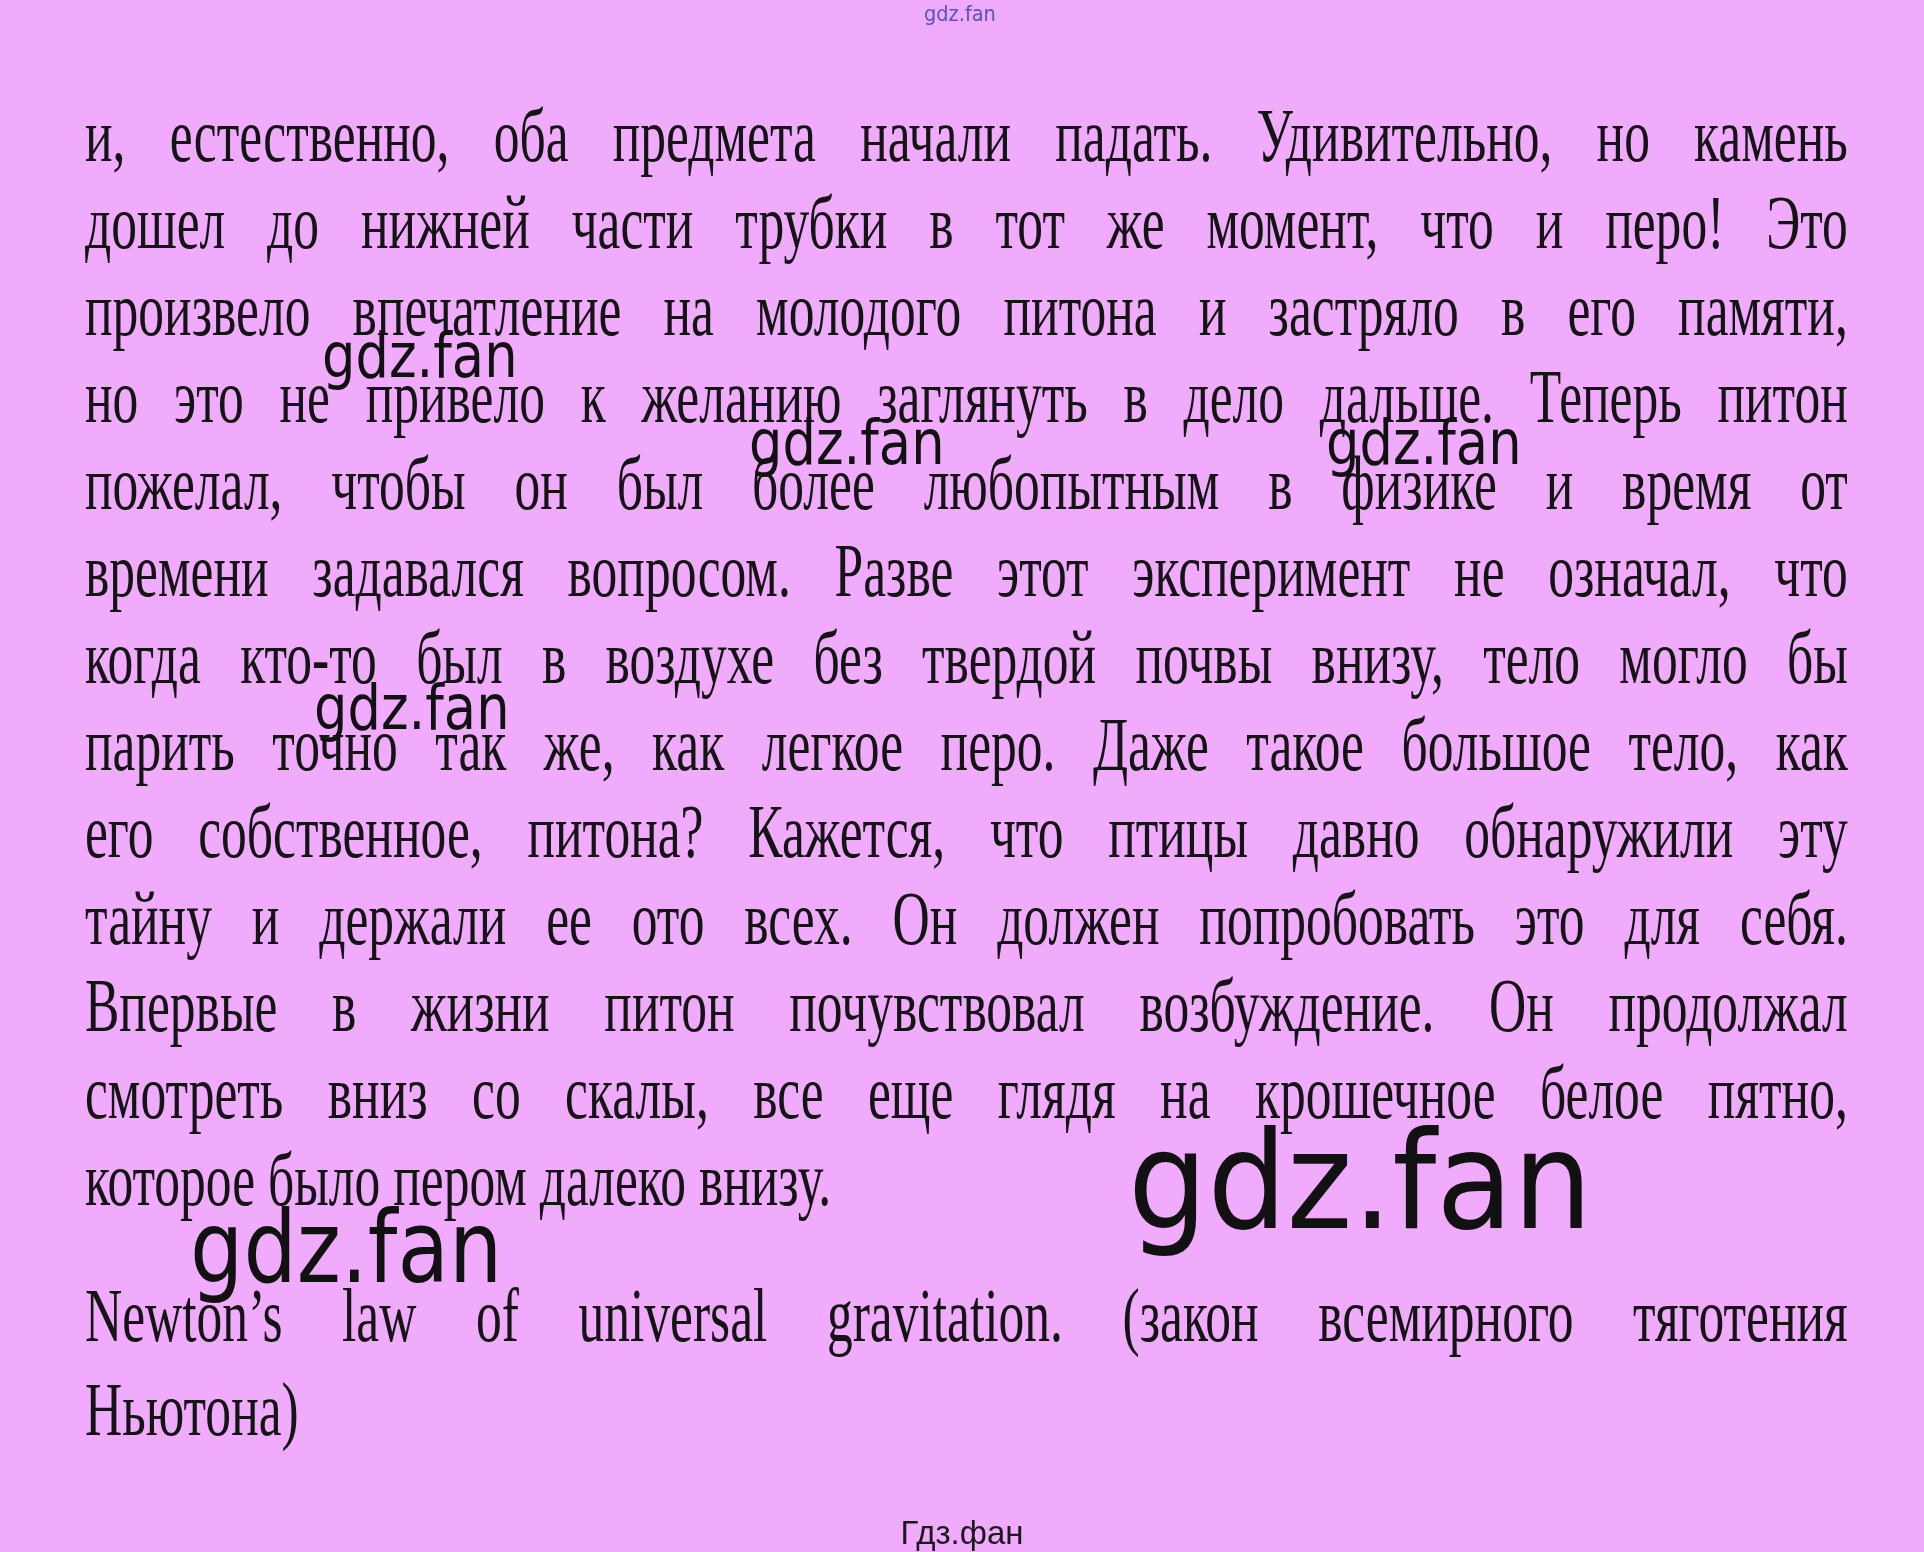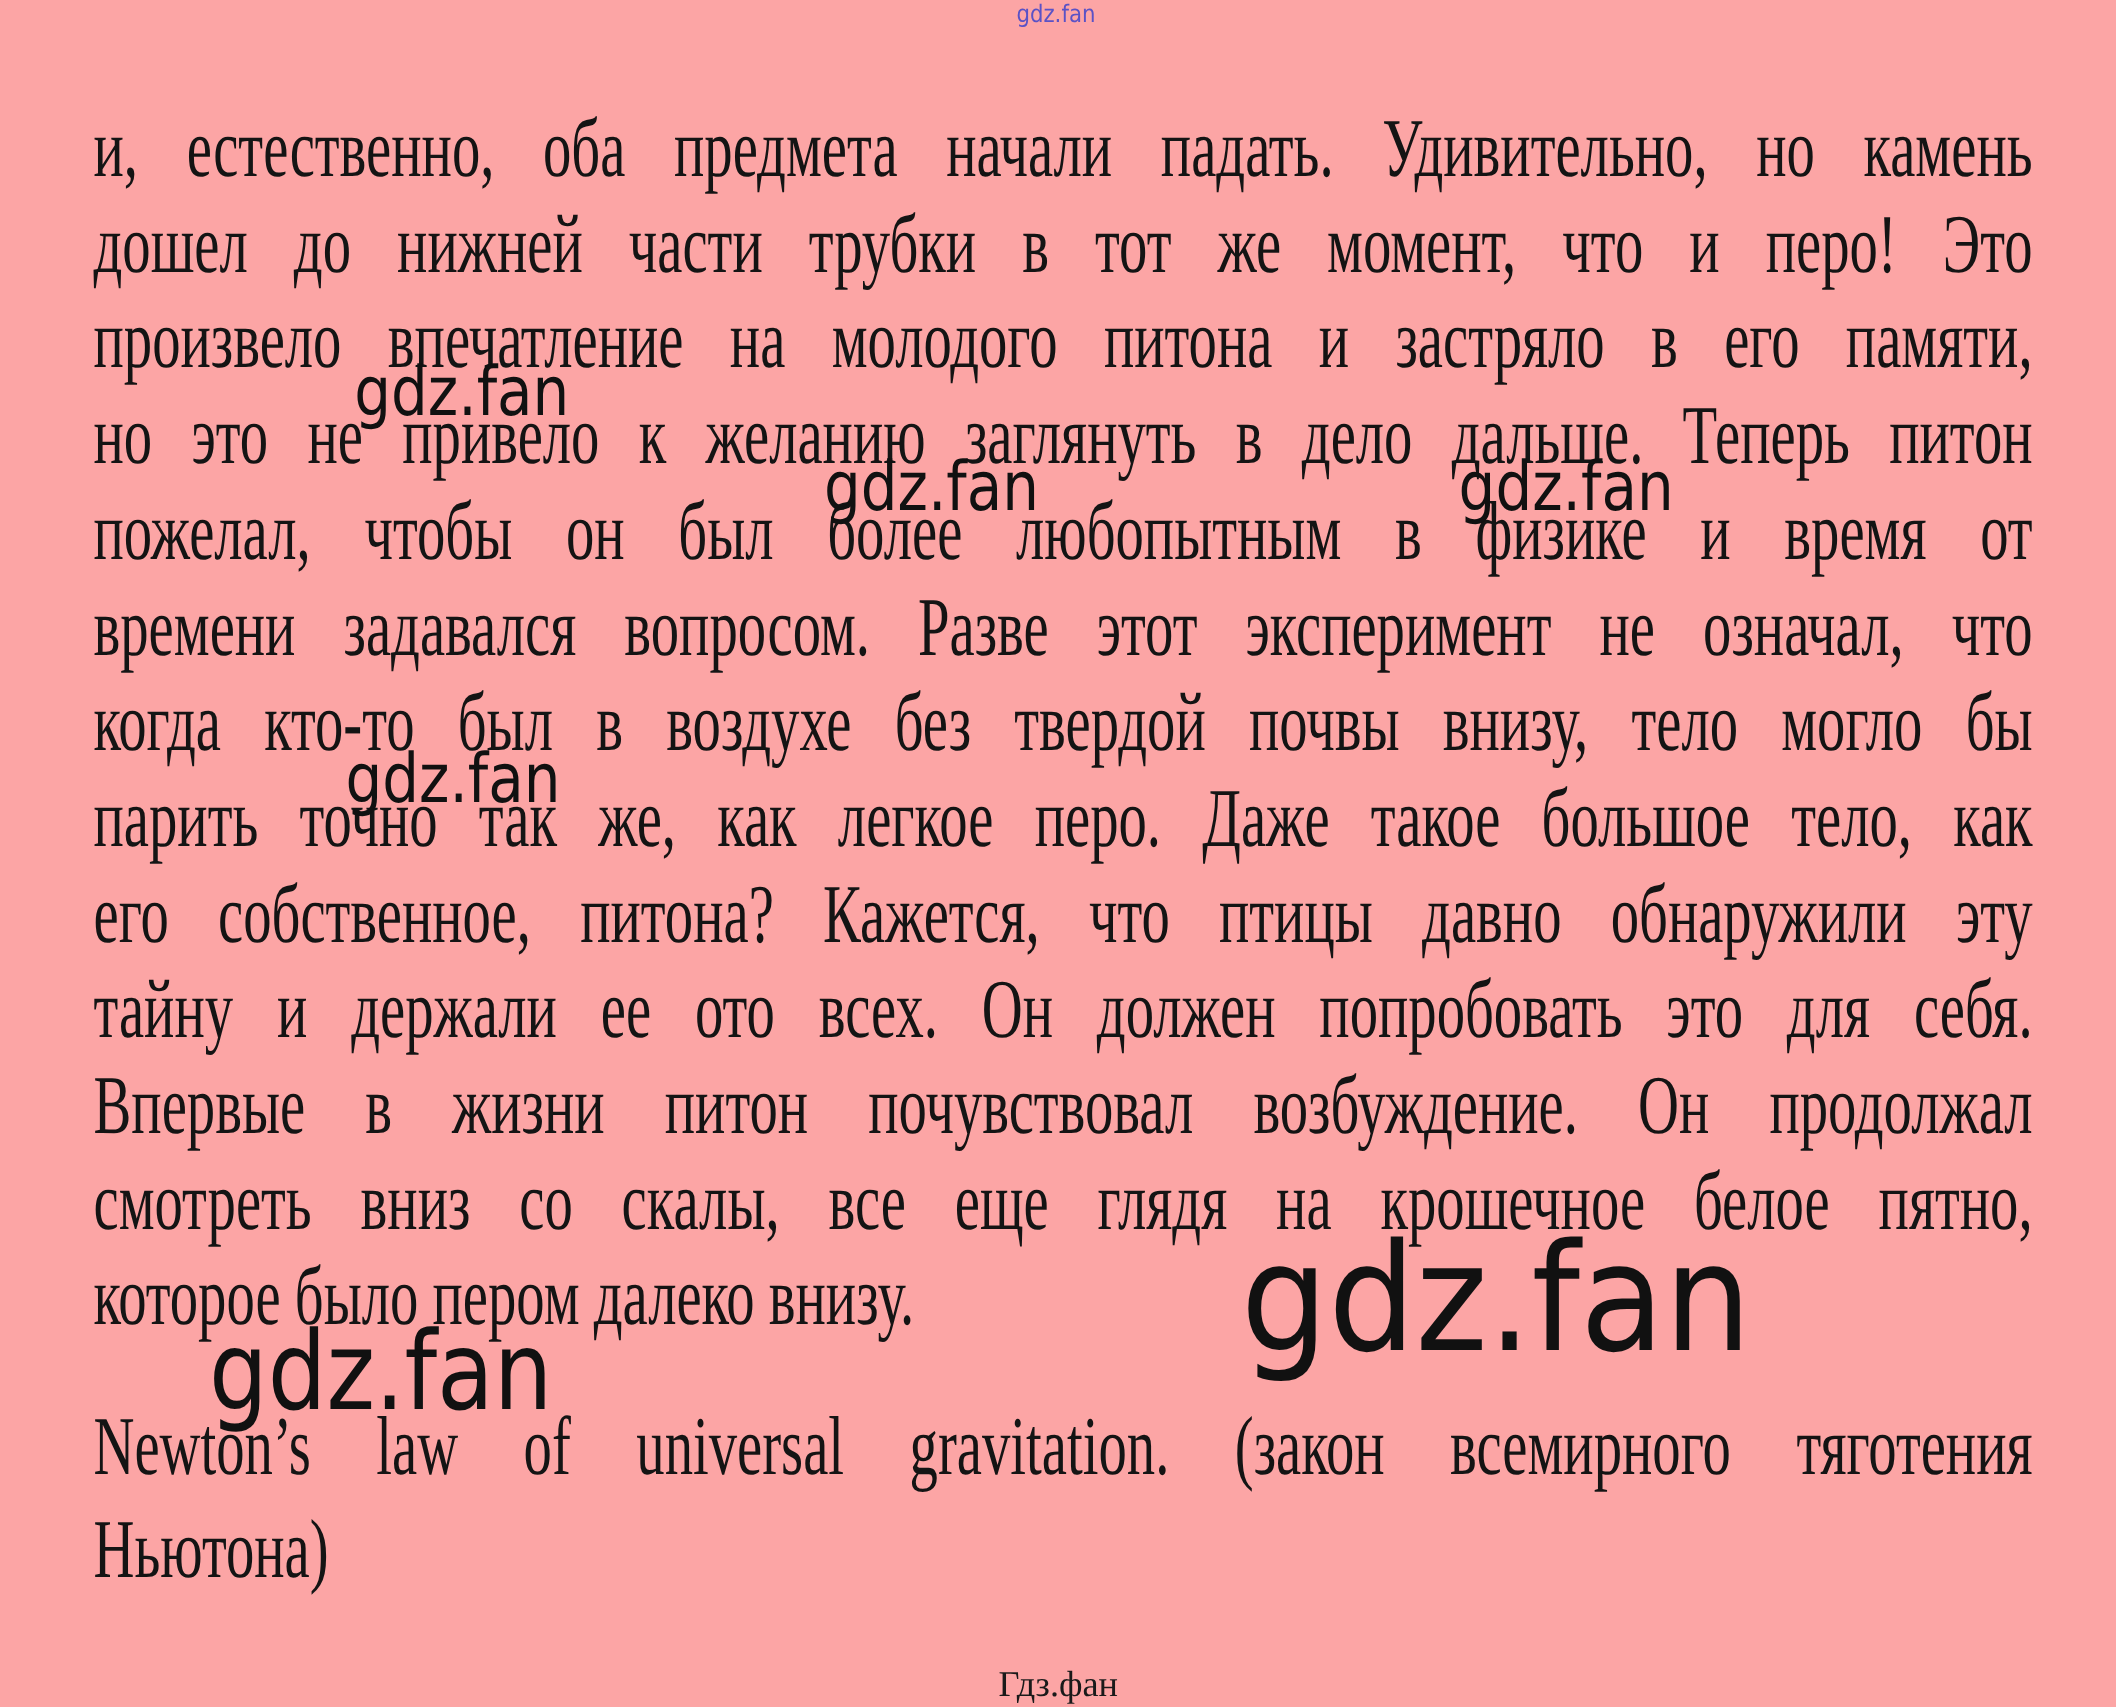--- a/index.html
+++ b/index.html
@@ -1,20 +1,20 @@
 <!DOCTYPE html>
 <html><head>
 <meta charset="utf-8">
 <style>
   html,body { margin:0; padding:0; background:#e8e8e8; }
   .page {
     position: relative;
     width: 1924px;
     height: 1552px;
-    background: #fca5a5;
+    background: #f0abfc;
     overflow: hidden;
     font-family: "Liberation Serif", serif;
   }
 
   
   .textblock {
     position: absolute;
     left: 85px;
     top: 92px;
     width: 2600px;
@@ -56,21 +56,21 @@
   .wm-d      { left: 314px;  top: 677px;  font-size: 62px;  transform: scale(0.85,1); }
   .wm-big    { left: 1128px; top: 1113px; font-size: 136px; transform: scale(0.92,1); }
   .wm-e      { left: 190px;  top: 1198px; font-size: 99px;  transform: scale(0.85,1); }
 
   
   .footer-label {
     position: absolute;
     left: 50%;
     top: 1514px;
     transform: translateX(-50%);
-    font-family: Liberation Serif, serif;
+    font-family: Liberation Sans, sans-serif;
     font-size: 33px;
     color: #1a1a1a;
     white-space: nowrap;
   }
 </style>
 </head>
 <body>
 
 <div class="page">
 

